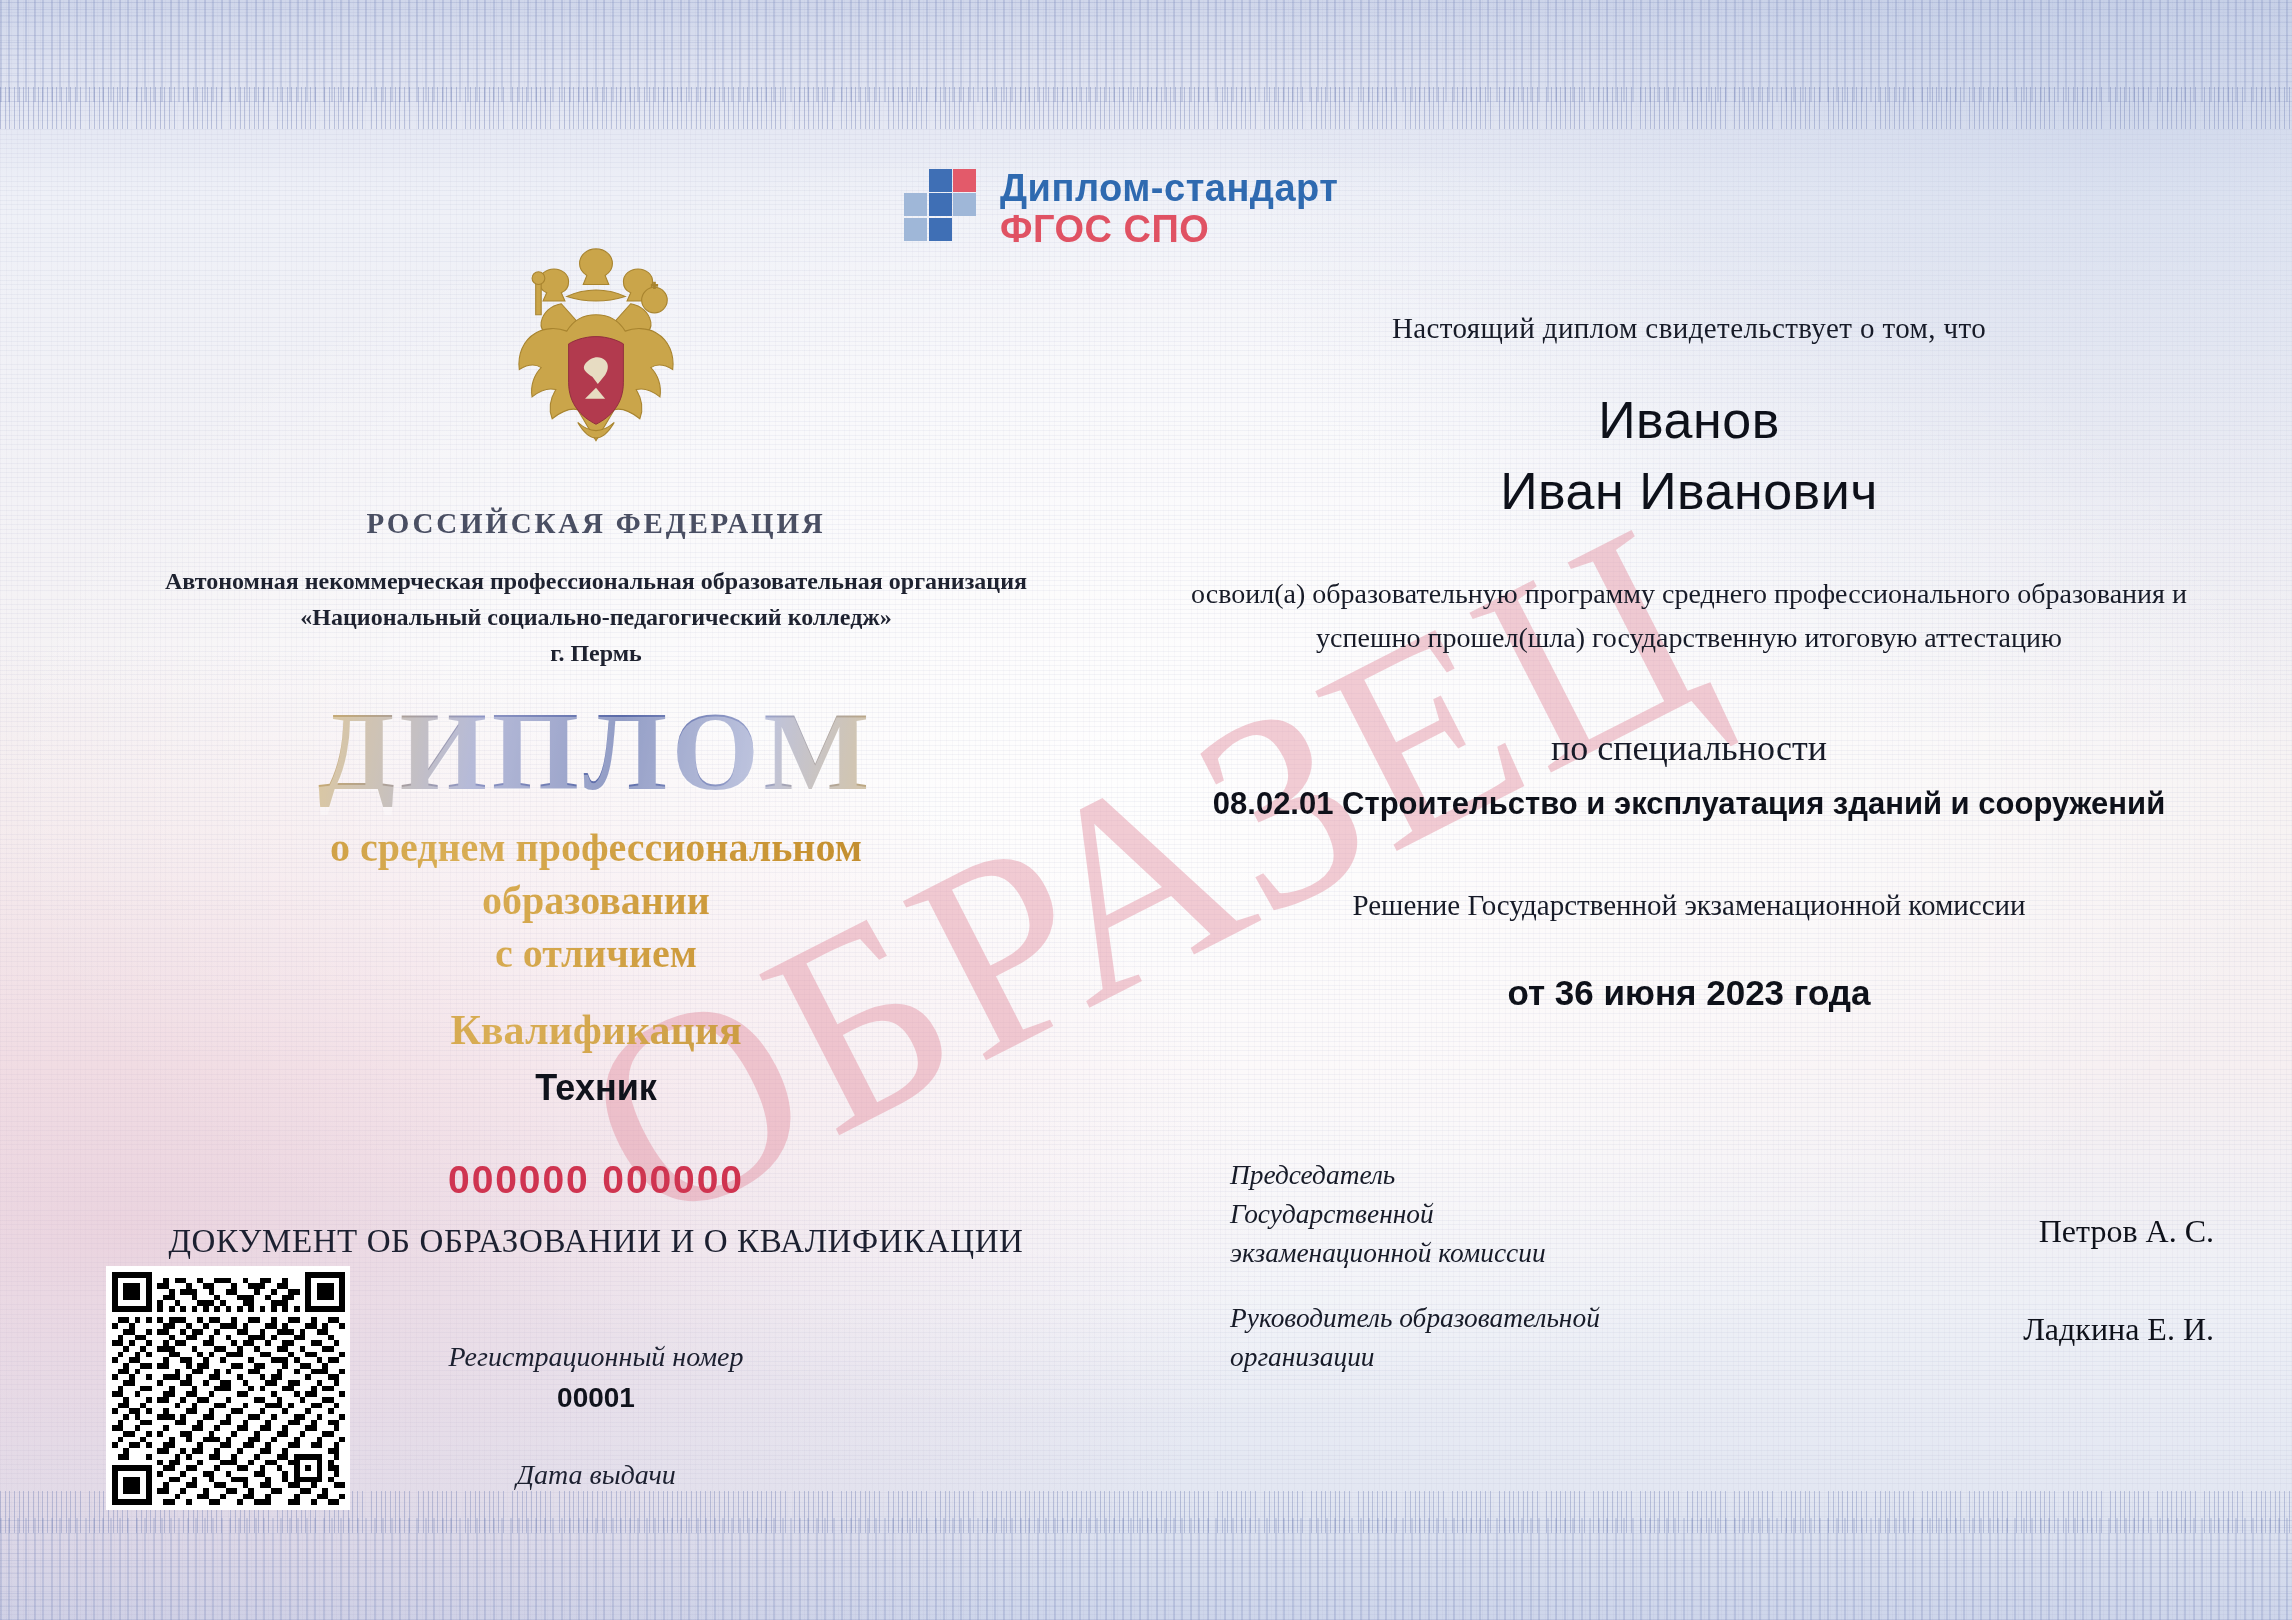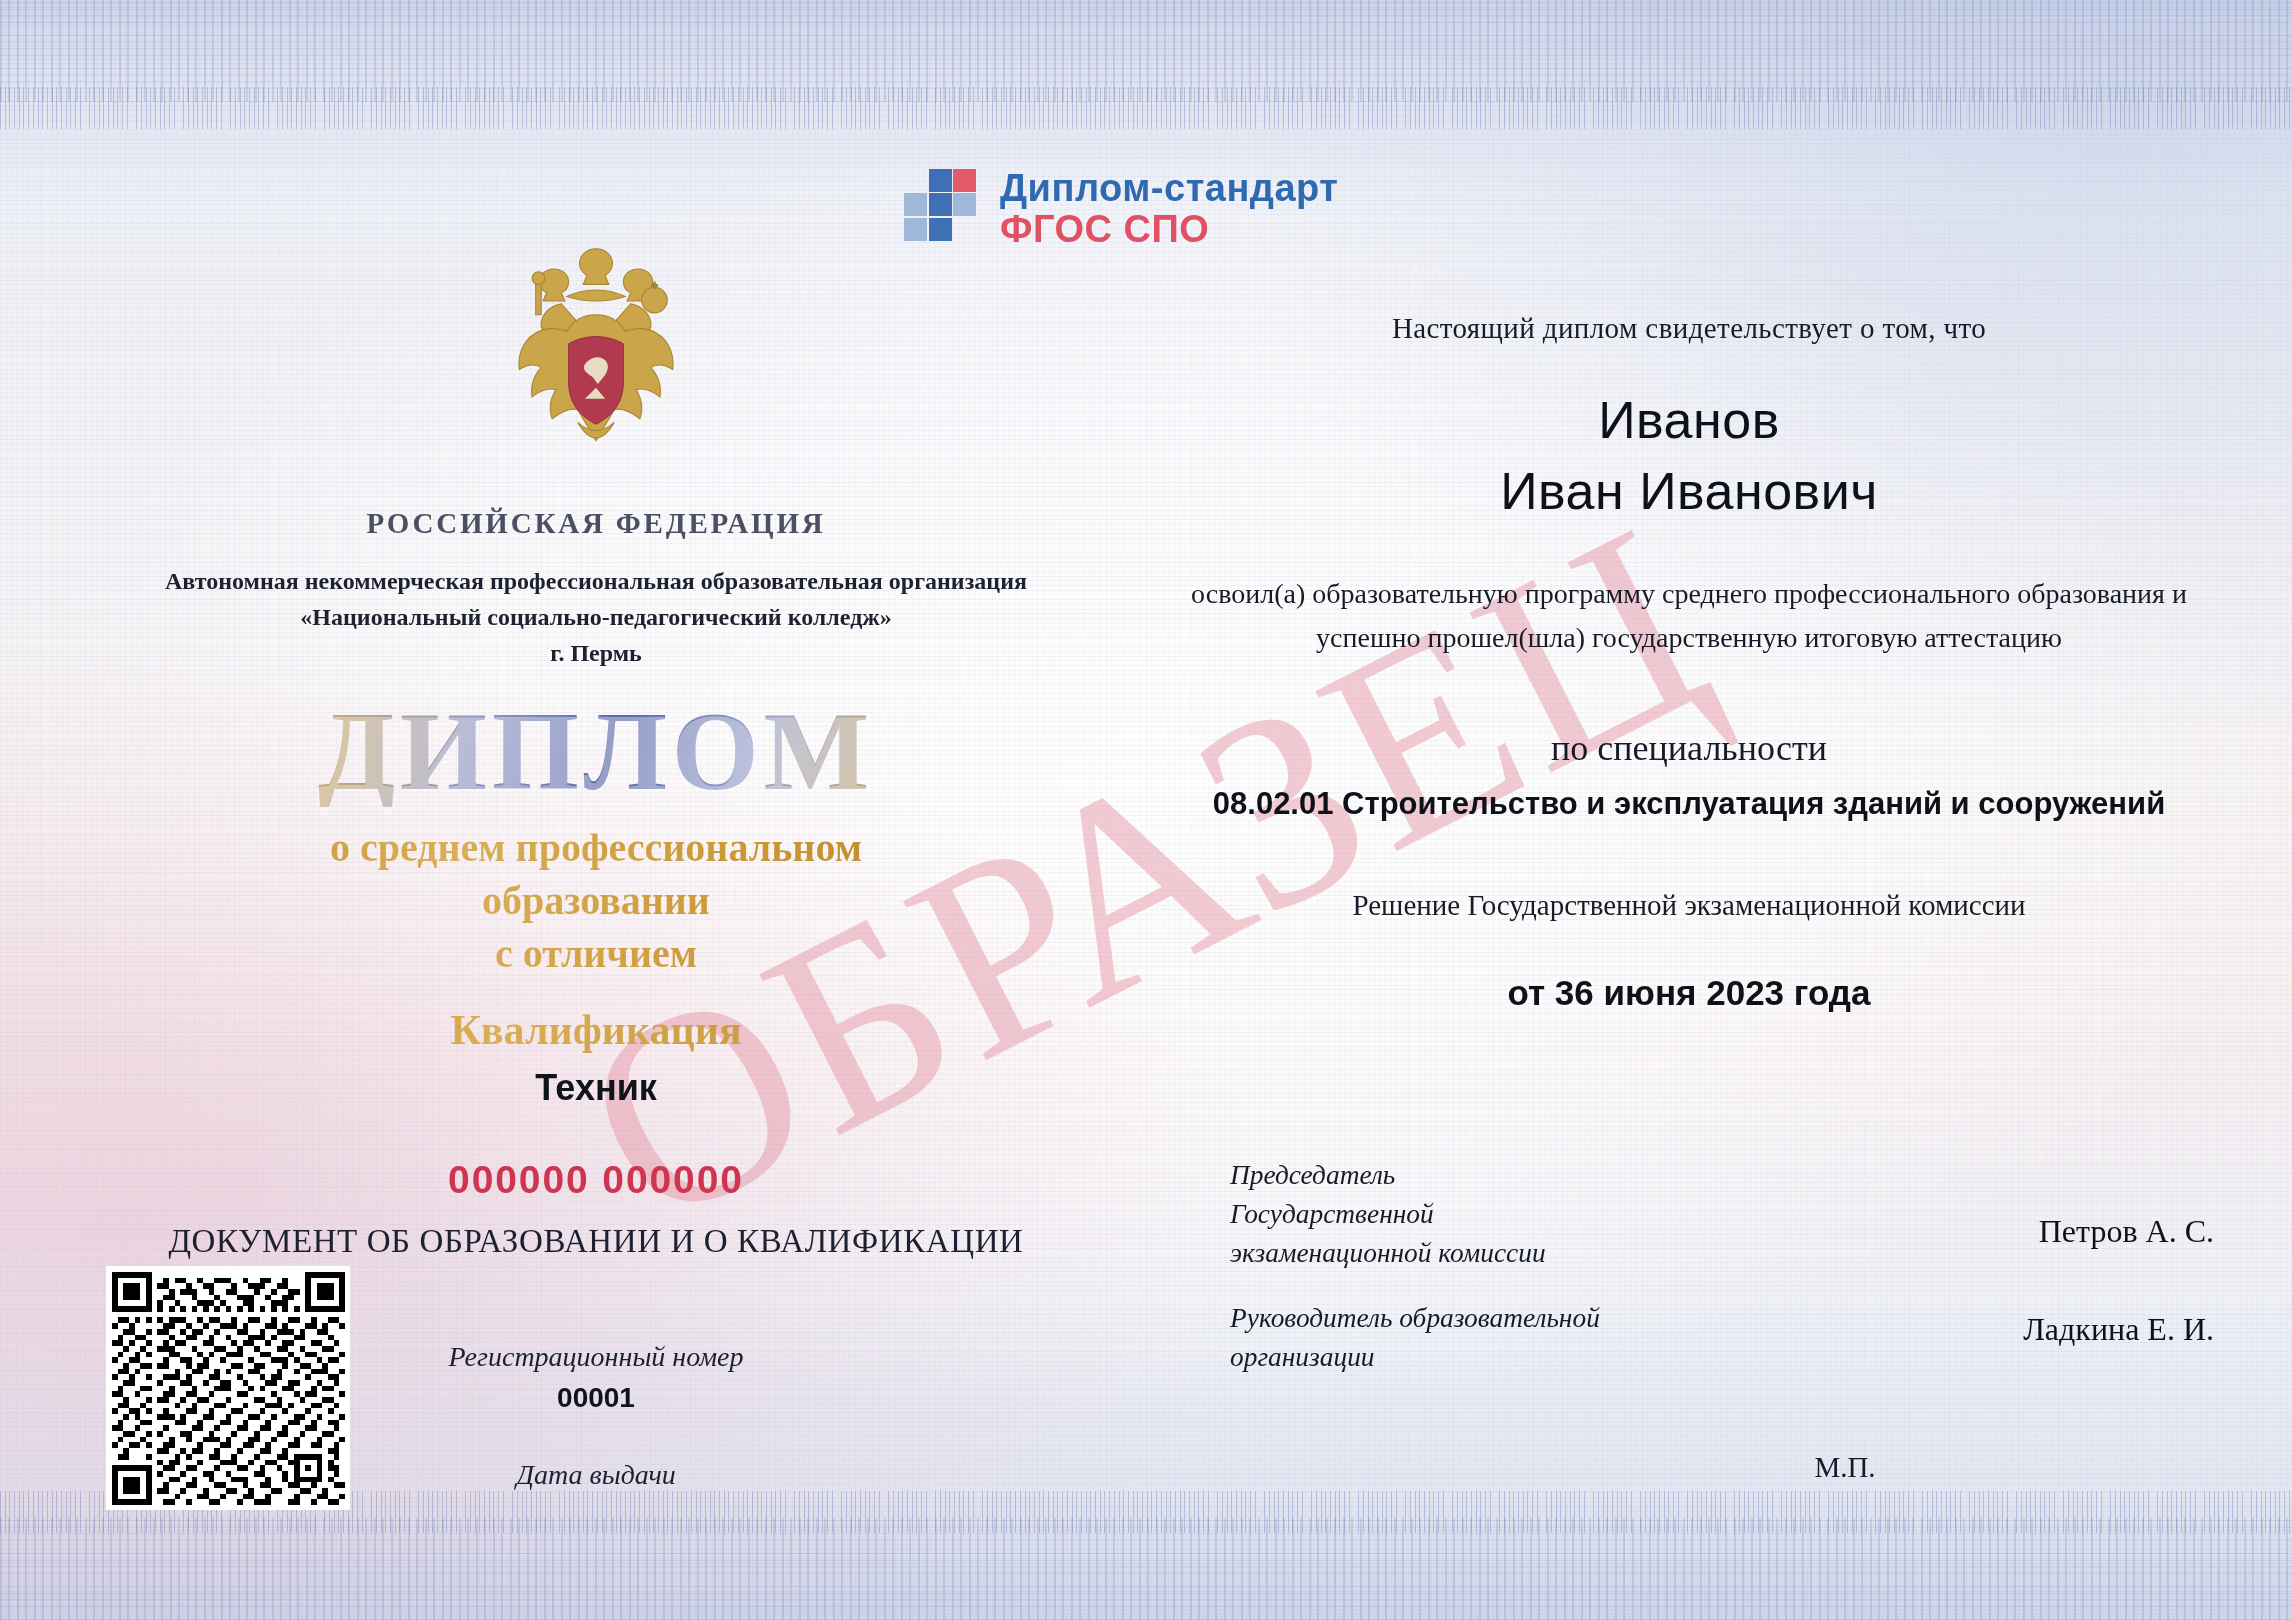--- a/index.html
+++ b/index.html
@@ -895,17 +895,16 @@
     </div>
 
     <div class="sign-row second">
       <div class="sign-role">
         <div>Руководитель образовательной</div>
         <div>организации</div>
       </div>
       <div class="sign-name">Ладкина Е. И.</div>
     </div>
 
-    <div class="mp">М.П.</div>
   </div>
 
 </div>
 
 
 </body></html>

